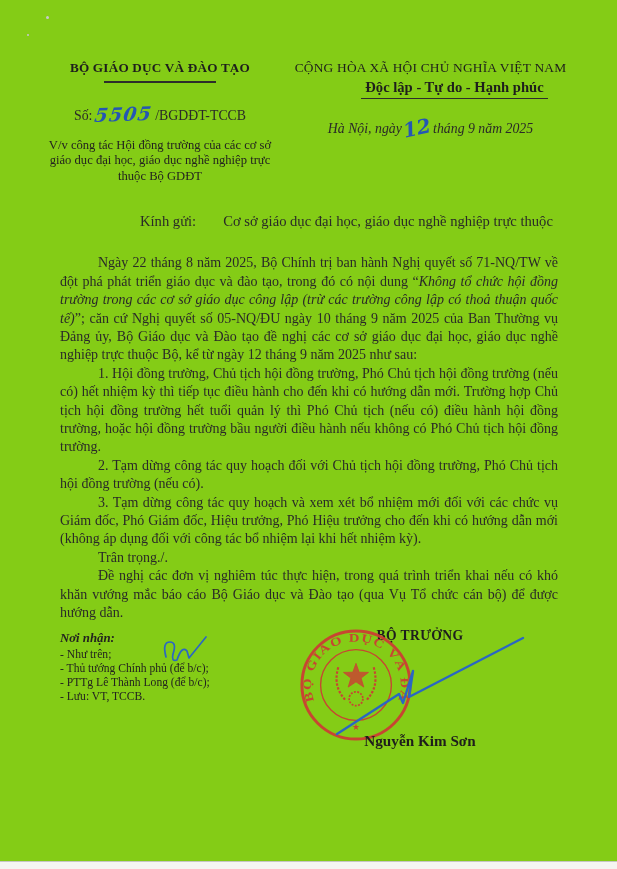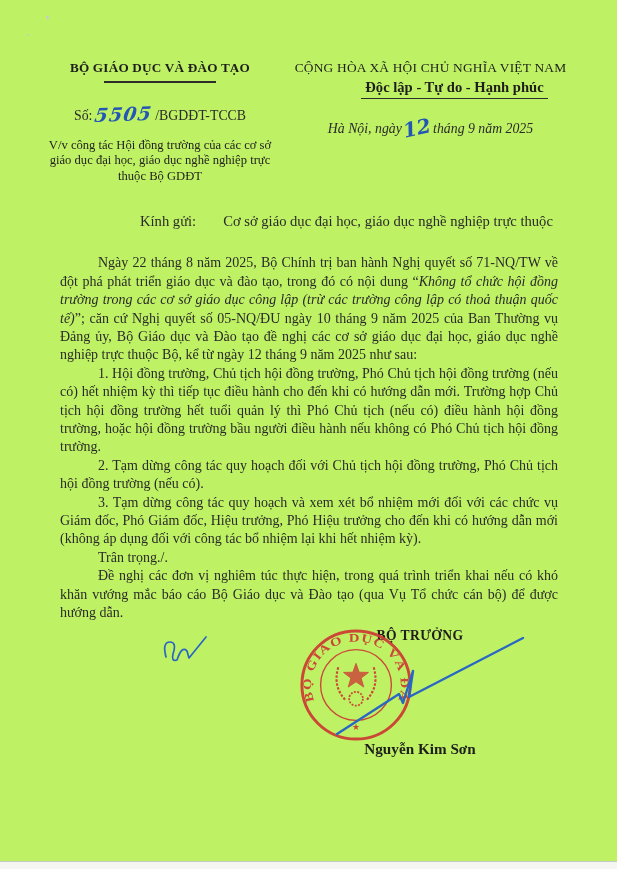--- a/index.html
+++ b/index.html
@@ -1,18 +1,18 @@
 <!DOCTYPE html>
 <html><head>
 <meta charset="utf-8">
 <style>
   html,body{margin:0;padding:0;background:#ffffff;}
   .page{
     position:relative;width:617px;height:869px;overflow:hidden;
-    background:#bef264;color:#2a2a28;
+    background:#84cc16;color:#2a2a28;
     font-family:"Liberation Serif", serif;
     -webkit-font-smoothing:antialiased;
   }
   
   .speck{position:absolute;background:#c9c9d0;border-radius:50%;}
   .speck.s1{left:46px;top:16px;width:3px;height:3px;}
   .speck.s2{left:27px;top:34px;width:2px;height:2px;}
 
   
   .header{display:flex;padding-top:60px;}
@@ -41,21 +41,21 @@
   .quote-italic{font-style:italic;}
 
   
   .squiggle{position:absolute;left:160px;top:634px;}
 
   
   .closing{position:relative;height:178px;margin:4px 60px 0 60px;}
   .noi-nhan{position:absolute;left:0;top:6px;font-size:11.6px;line-height:13.9px;color:#23231f;}
   .noi-nhan-title{font-weight:bold;font-style:italic;font-size:12.8px;margin-bottom:2px;}
   .sign-title{position:absolute;left:250px;top:2px;width:220px;text-align:center;font-weight:bold;font-size:13.6px;letter-spacing:.4px;color:#1e1e1c;}
-  .sign-name{position:absolute;left:250px;top:114px;width:220px;text-align:center;font-weight:bold;font-size:15.2px;color:#1e1e1c;}
+  .sign-name{position:absolute;left:250px;top:106px;width:220px;text-align:center;font-weight:bold;font-size:15.2px;color:#1e1e1c;}
   .seal-box{position:absolute;left:237px;top:0px;opacity:.93;}
   .sig-box{position:absolute;left:265px;top:-10px;}
 
   
   .footnote{position:absolute;left:60px;top:826px;width:520px;}
   .fn-rule{width:146px;height:1.4px;background:#4a4a48;}
   .fn-text{margin-top:7px;font-size:10.8px;color:#2a2a28;}
 
   .scan-line{position:absolute;left:0;right:0;top:861px;height:1px;background:#c6c6c3;}
   .scan-bottom{position:absolute;left:0;right:0;top:862px;bottom:0;background:#f5f5f2;}
@@ -100,20 +100,27 @@
     <p>3. Tạm dừng công tác quy hoạch và xem xét bổ nhiệm mới đối với các chức vụ Giám đốc, Phó Giám đốc, Hiệu trưởng, Phó Hiệu trưởng cho đến khi có hướng dẫn mới (không áp dụng đối với công tác bổ nhiệm lại khi hết nhiệm kỳ).</p>
     <p>Trân trọng./.</p>
     <p>Đề nghị các đơn vị nghiêm túc thực hiện, trong quá trình triển khai nếu có khó khăn vướng mắc báo cáo Bộ Giáo dục và Đào tạo (qua Vụ Tổ chức cán bộ) để được hướng dẫn.</p>
   </div>
 
   <svg class="squiggle" width="48" height="32" viewBox="0 0 48 32">
     <path d="M6 23 q-4 -15 4 -15 q7 0 3 12 q-2 8 4 6 q5 -15 10 -9 l2 7 L46 3" fill="none" stroke="#2a67c3" stroke-width="1.7" stroke-linecap="round" stroke-linejoin="round"></path>
   </svg>
 
   <div class="closing">
+    <div class="noi-nhan">
+      <div class="noi-nhan-title">Nơi nhận:</div>
+      <div>- Như trên;</div>
+      <div>- Thủ tướng Chính phủ (để b/c);</div>
+      <div>- PTTg Lê Thành Long (để b/c);</div>
+      <div>- Lưu: VT, TCCB.</div>
+    </div>
 
     <div class="sign-title">BỘ TRƯỞNG</div>
 
     <svg class="seal-box" width="118" height="118" viewBox="0 0 120 120">
       <g stroke="#cd3c34" fill="none">
         <circle cx="60" cy="60" r="55" stroke-width="3"></circle>
         <circle cx="60" cy="60" r="36" stroke-width="1.4"></circle>
 
         <path d="M42 42 Q36 62 50 76" stroke-width="2.2" stroke-dasharray="2.5 1.6"></path>
         <path d="M78 42 Q84 62 70 76" stroke-width="2.2" stroke-dasharray="2.5 1.6"></path>

